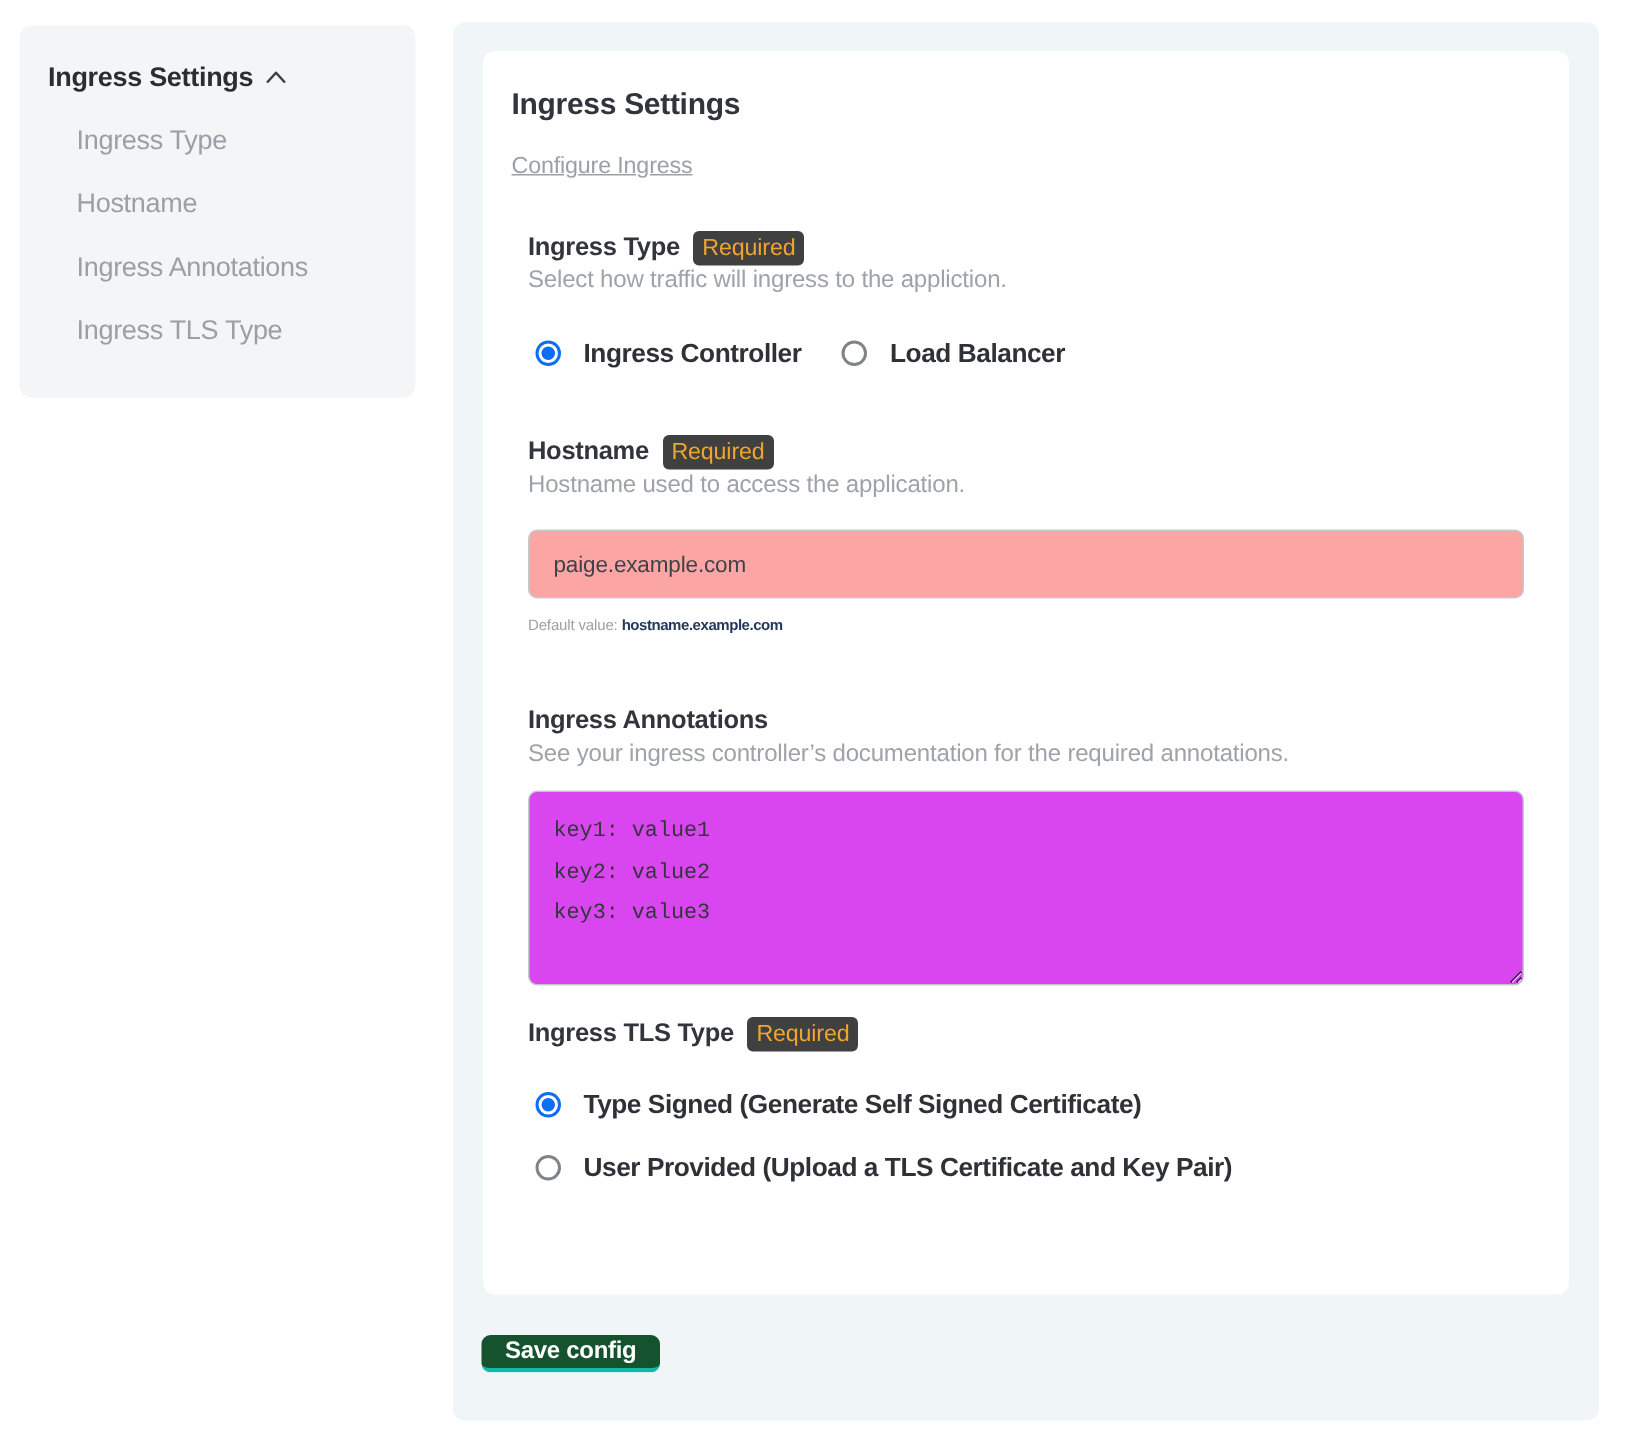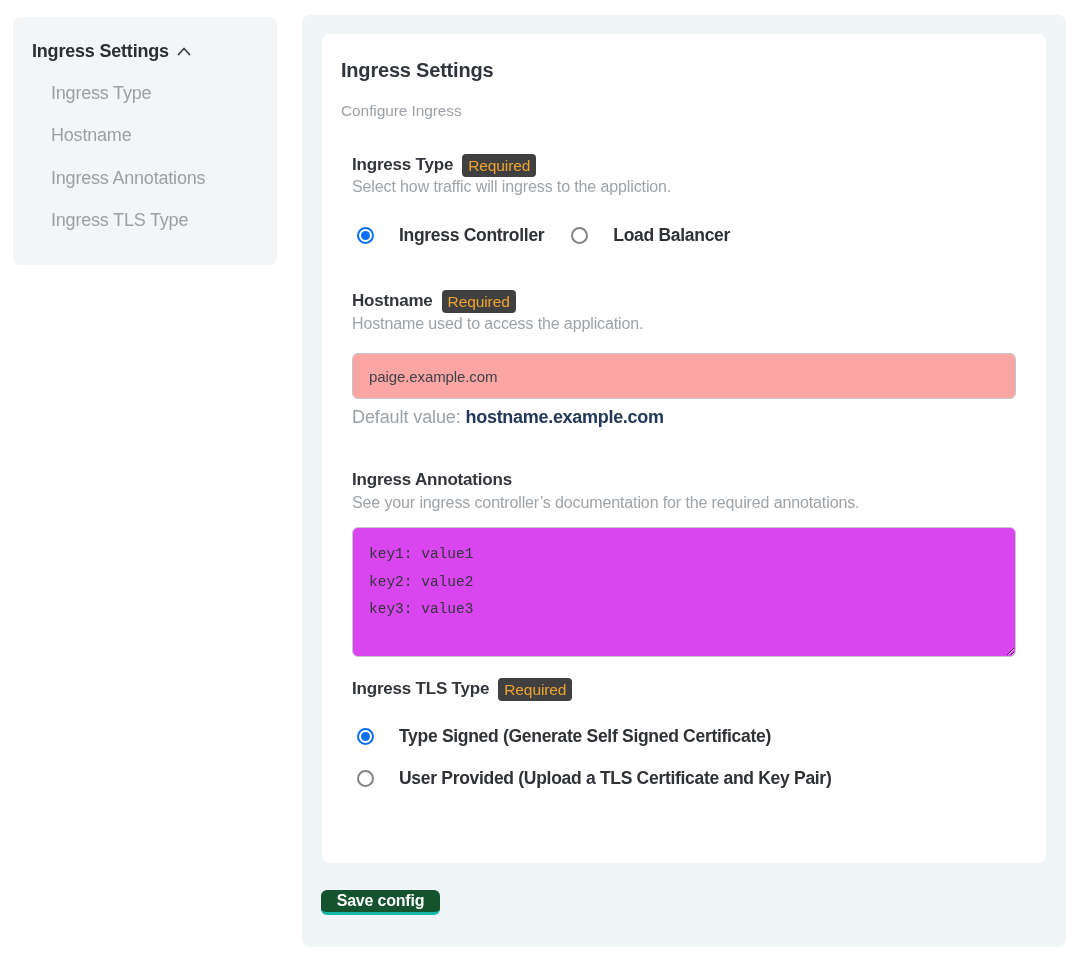--- a/index.html
+++ b/index.html
@@ -70,20 +70,21 @@
     white-space: nowrap;
   }
   .card-subtitle {
     position: absolute;
     left: 19px; top: 67px;
     height: 19px; line-height: 19px;
     font-size: 15.5px;
     color: #9ba1a6;
     letter-spacing: -0.1px;
     white-space: nowrap;
+    text-decoration: underline;
   }
 
   .field-label-row {
     position: absolute;
     left: 30px;
     height: 24px;
     display: flex; align-items: center; gap: 9px;
     white-space: nowrap;
   }
   .field-label {
@@ -131,21 +132,21 @@
     content: "";
     position: absolute;
     left: 50%; top: 50%;
     width: 9px; height: 9px;
     margin: -4.5px 0 0 -4.5px;
     border-radius: 50%;
     background: #0d6ef2;
   }
   .radio-circle.unchecked { border: 2px solid #7f8489; }
   .radio-label {
-    margin-left: 25px;
+    margin-left: 15px;
     font-size: 17.5px; font-weight: 700;
     color: #2e3136;
     letter-spacing: -0.3px;
   }
 
   .text-input {
     position: absolute;
     left: 30px;
     width: 664px; height: 46px;
     border: 1px solid #c6c9cc;
@@ -155,21 +156,21 @@
     font-size: 15px;
     letter-spacing: -0.1px;
     color: #3f4347;
     padding: 0 16px;
     outline: none;
   }
   .helper-row {
     position: absolute;
     left: 30px;
     height: 19px; line-height: 19px;
-    font-size: 18px;
+    font-size: 10px;
     color: #9ba1a6;
     letter-spacing: -0.1px;
     white-space: nowrap;
   }
   .helper-row b {
     color: #24395a;
     font-weight: 700;
     letter-spacing: -0.3px;
   }
 

